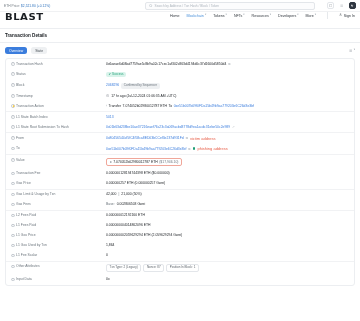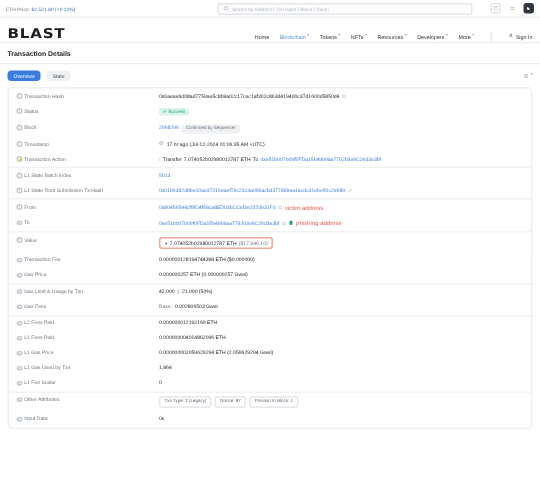--- a/index.html
+++ b/index.html
@@ -39,21 +39,21 @@
     color:#8a9199;
   }
   .topbar-btn.dark { background:#2f3640; border-color:#2f3640; color:#fff; }
   .topbar-ico-plain { width:7px; height:7px; display:flex; align-items:center; justify-content:center; color:#8a9199; }
 
   
   .nav {
     height: 17px;
     background:#fff;
     border-bottom: 1px solid #eceef1;
-    display:flex; align-items:flex-end;
+    display:flex; align-items:flex-start;
     padding: 0 5px;
   }
   .logo {
     font-size: 9px; font-weight: 700; letter-spacing: .05em;
     color:#1b1f23;
     font-family: "DejaVu Sans", sans-serif;
     transform: scaleX(1.12);
     transform-origin: left center;
   }
   .nav-spacer { flex:1; }

